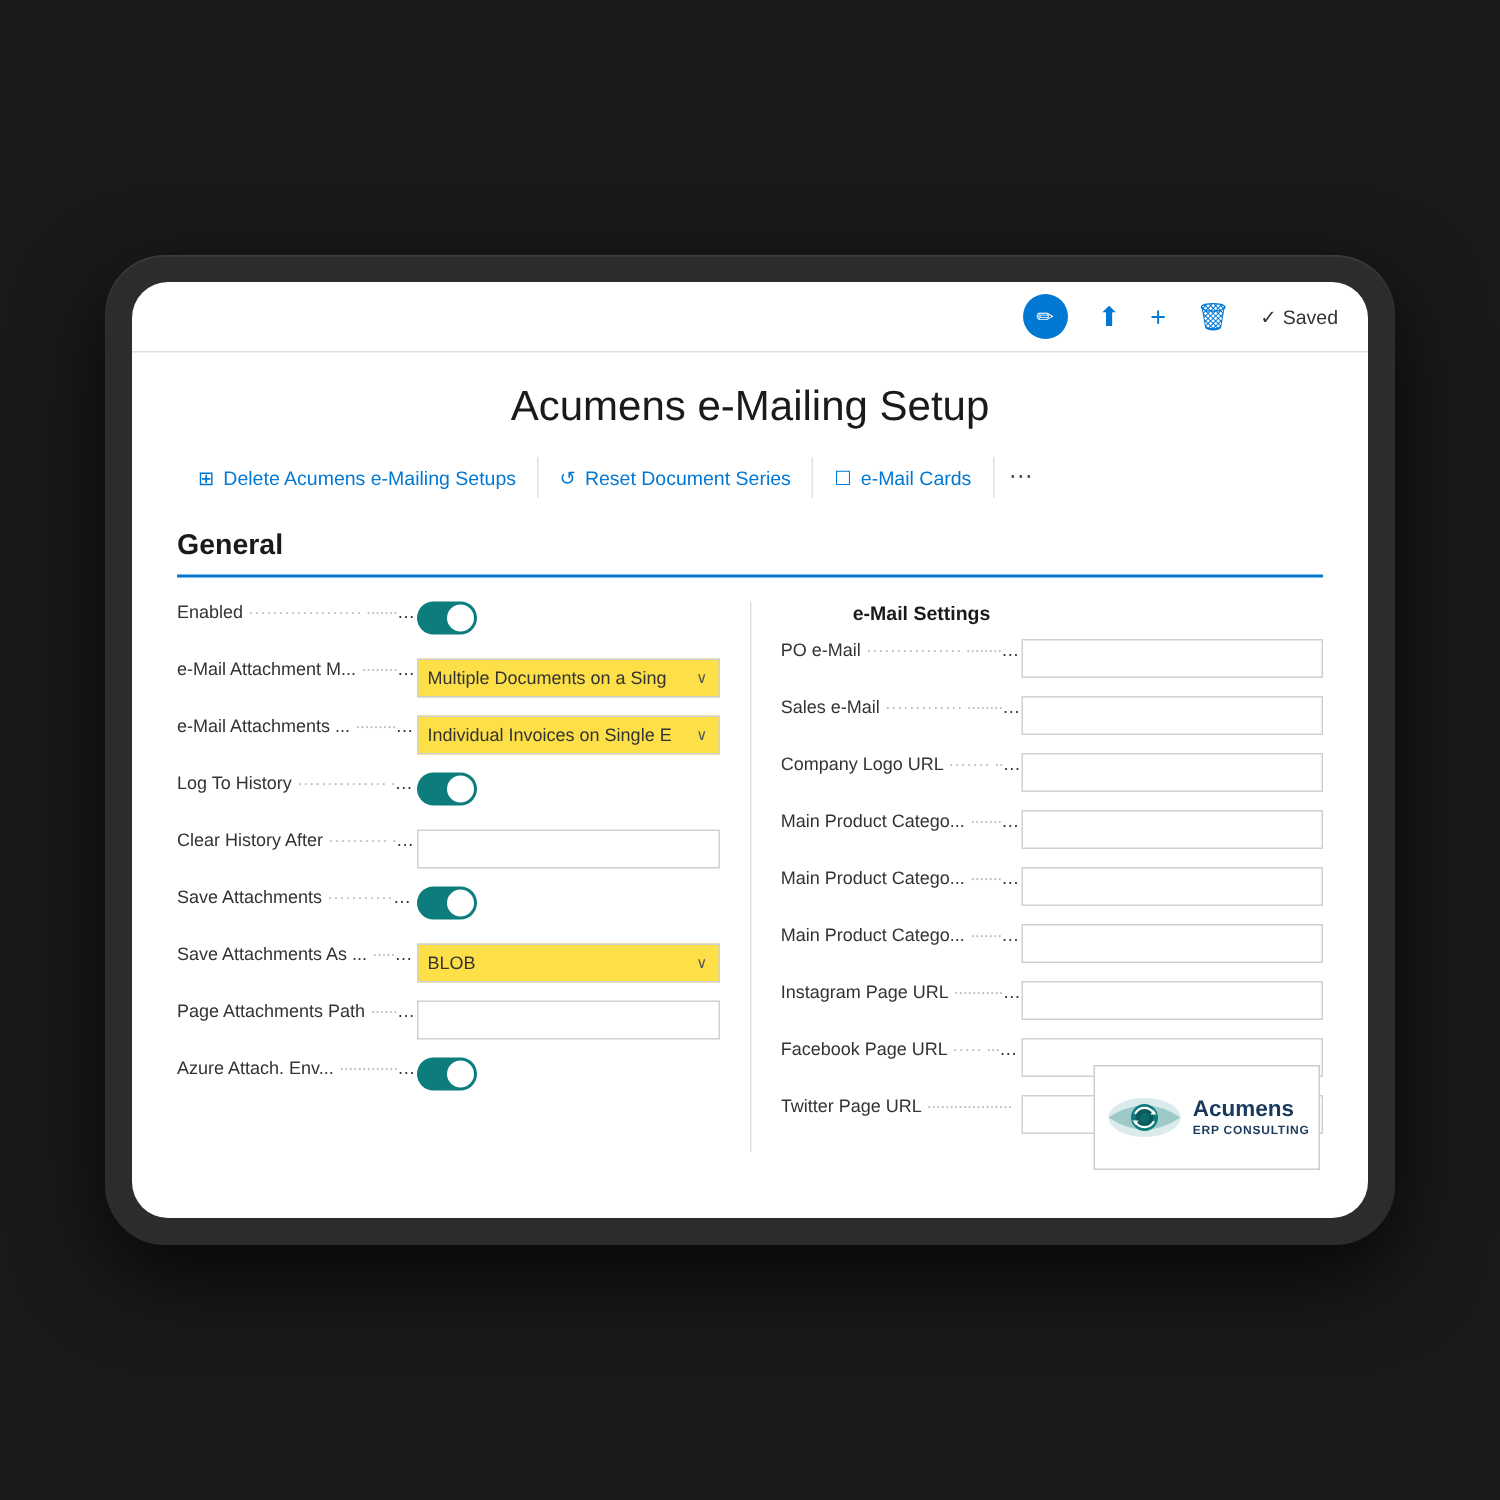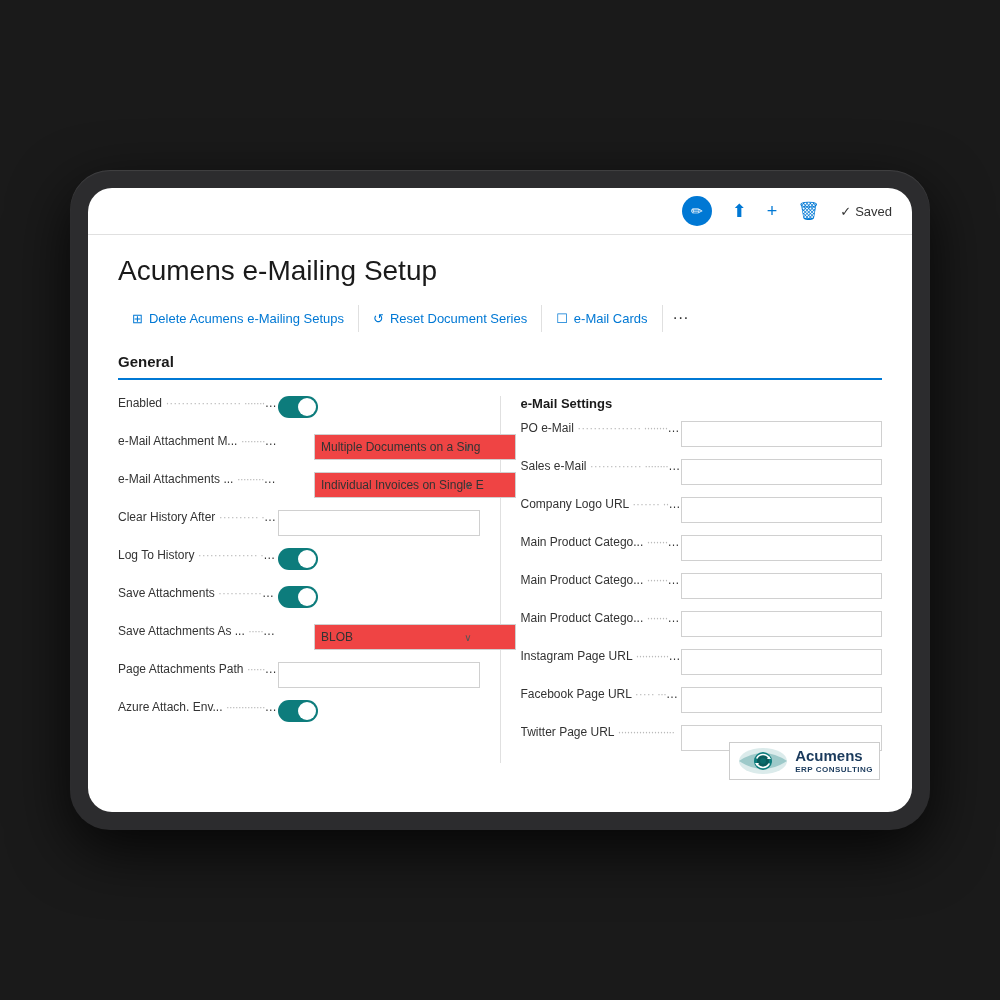--- a/index.html
+++ b/index.html
@@ -81,20 +81,21 @@
       flex: 1;
       overflow-y: auto;
       padding: 20px 30px;
     }
 
     .page-title {
       font-size: 28px;
       font-weight: 300;
       color: #1a1a1a;
       margin-bottom: 16px;
+      text-align: center;
     }
 
     
     .action-buttons {
       display: flex;
       align-items: center;
       gap: 0;
       margin-bottom: 20px;
       flex-wrap: wrap;
     }
@@ -120,21 +121,21 @@
       padding: 6px 10px;
       border: none;
       background: none;
       color: #333;
       font-size: 16px;
       cursor: pointer;
     }
 
     
     .section-title {
-      font-size: 15px;
+      font-size: 19px;
       font-weight: 700;
       color: #1a1a1a;
       padding-bottom: 8px;
       border-bottom: 2px solid #0078d4;
       margin-bottom: 16px;
     }
 
     
     .form-columns {
       display: flex;
@@ -242,32 +243,32 @@
       pointer-events: none;
     }
 
     .select-wrapper select {
       width: 100%;
       height: 26px;
       border: 1px solid #d0d0d0;
       padding: 2px 24px 2px 6px;
       font-size: 12px;
       color: #333;
-      background: #ef4444;
+      background: #fde047;
       appearance: none;
       cursor: pointer;
-      margin-left: 36px;
     }
 
     
     .right-section-title {
       font-size: 13px;
       font-weight: 700;
       color: #1a1a1a;
       margin-bottom: 10px;
+      margin-left: 48px;
     }
 
     .toolbar-spacer {
       flex: 1;
     }
 
     
     .label-dots {
       color: #bbb;
     }
@@ -339,30 +340,30 @@
             <div class="form-value">
               <div class="select-wrapper">
                 <select>
                   <option>Individual Invoices on Single E</option>
                 </select>
               </div>
             </div>
           </div>
 
           <div class="form-row">
+            <span class="form-label">Log To History <span class="label-dots">···············</span></span>
+            <div class="form-value">
+              <div class="toggle on"></div>
+            </div>
+          </div>
+
+          <div class="form-row">
             <span class="form-label">Clear History After <span class="label-dots">··········</span></span>
             <div class="form-value">
               <input type="text" class="form-input" value="" style="">
-            </div>
-          </div>
-
-          <div class="form-row">
-            <span class="form-label">Log To History <span class="label-dots">···············</span></span>
-            <div class="form-value">
-              <div class="toggle on"></div>
             </div>
           </div>
 
           <div class="form-row">
             <span class="form-label">Save Attachments <span class="label-dots">············</span></span>
             <div class="form-value">
               <div class="toggle on"></div>
             </div>
           </div>
 
@@ -459,21 +460,21 @@
             <div class="form-value">
               <input type="text" class="form-input" value="" style="">
             </div>
           </div>
 
         </div>
       </div>
 
     </div>
 
-    <div style="position:absolute; bottom:50px; right:50px; display:flex; align-items:center; gap:4px; background:white; padding:0 6px; border:1px solid #ccc; z-index:10;">
+    <div style="position:absolute; bottom:50px; right:50px; display:flex; align-items:center; gap:4px; background:white; padding:16px 6px; border:1px solid #ccc; z-index:10;">
       <svg width="55" height="36" viewBox="0 0 55 36">
 
         <ellipse cx="27" cy="18" rx="24" ry="13" fill="#0d7c7c" opacity="0.15"></ellipse>
         <path d="M3 18 Q27 2 51 18 Q27 34 3 18Z" fill="#0d7c7c" opacity="0.3"></path>
 
         <circle cx="27" cy="18" r="9" fill="#0d7c7c"></circle>
         <circle cx="27" cy="18" r="6" fill="#0a5c5c"></circle>
 
         <circle cx="27" cy="18" r="3" fill="#0d7c7c" opacity="0.5"></circle>
 

